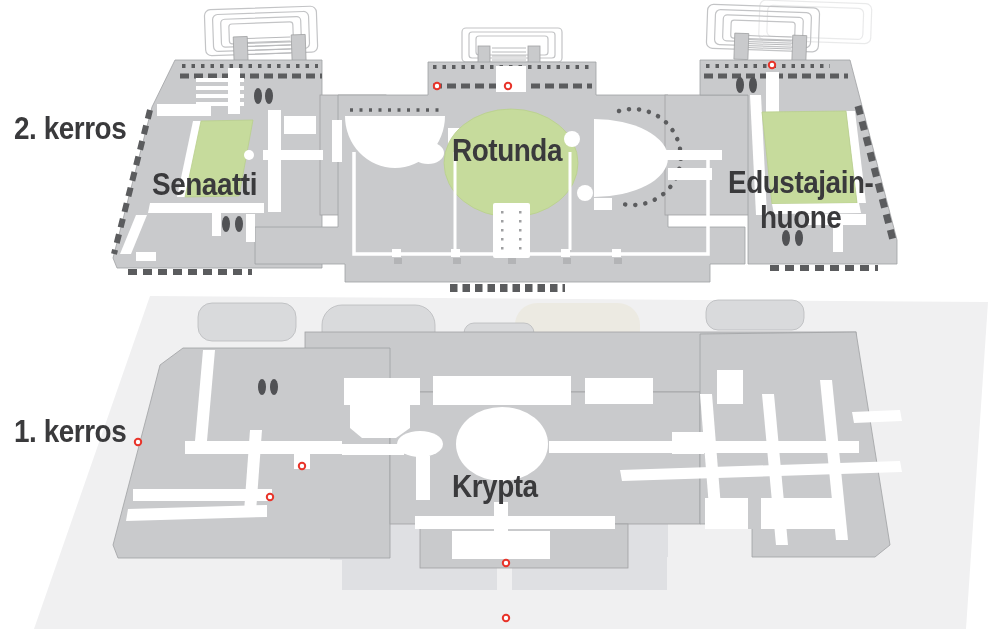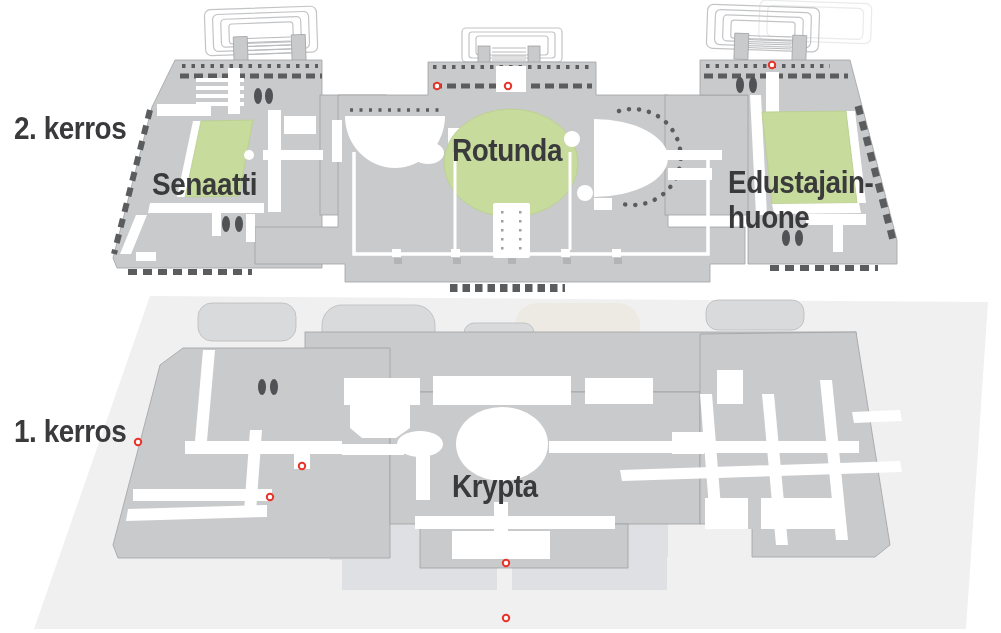--- a/index.html
+++ b/index.html
@@ -6,21 +6,21 @@
     --room-green:#c6db9c;
     --marker-red:#e8342a;
     --plan-gray:#c9cacc;
     --plan-outline:#a0a1a3;
     --terrace:#f0f0f1;
     --column-dark:#5b5c5e;
     --label:#3a3a3c;
   }
   html,body{margin:0;padding:0;background:#fff;}
   #stage{position:relative;width:1001px;height:633px;background:#fff;overflow:hidden;
-         font-family:"Liberation Sans",sans-serif;}
+         font-family:"Liberation Sans",sans-serif;text-align:center;}
   #planSvg{position:absolute;left:0;top:0;}
   .body-fill{fill:var(--plan-gray);stroke:var(--plan-outline);stroke-width:.8;}
   .white{fill:#fff;stroke:none;}
   .white-ln{fill:none;stroke:#fff;}
   .green{fill:var(--room-green);stroke:#b9cf8d;stroke-width:.8;}
   .dash{stroke:var(--column-dark);fill:none;}
   .oval{fill:#515255;}
   .ring{fill:none;stroke:#c3c4c6;stroke-width:1.2;}
   .tread{stroke:#b9babc;stroke-width:1;}
   .court{fill:#d9dadc;stroke:#b9babc;stroke-width:.8;}

